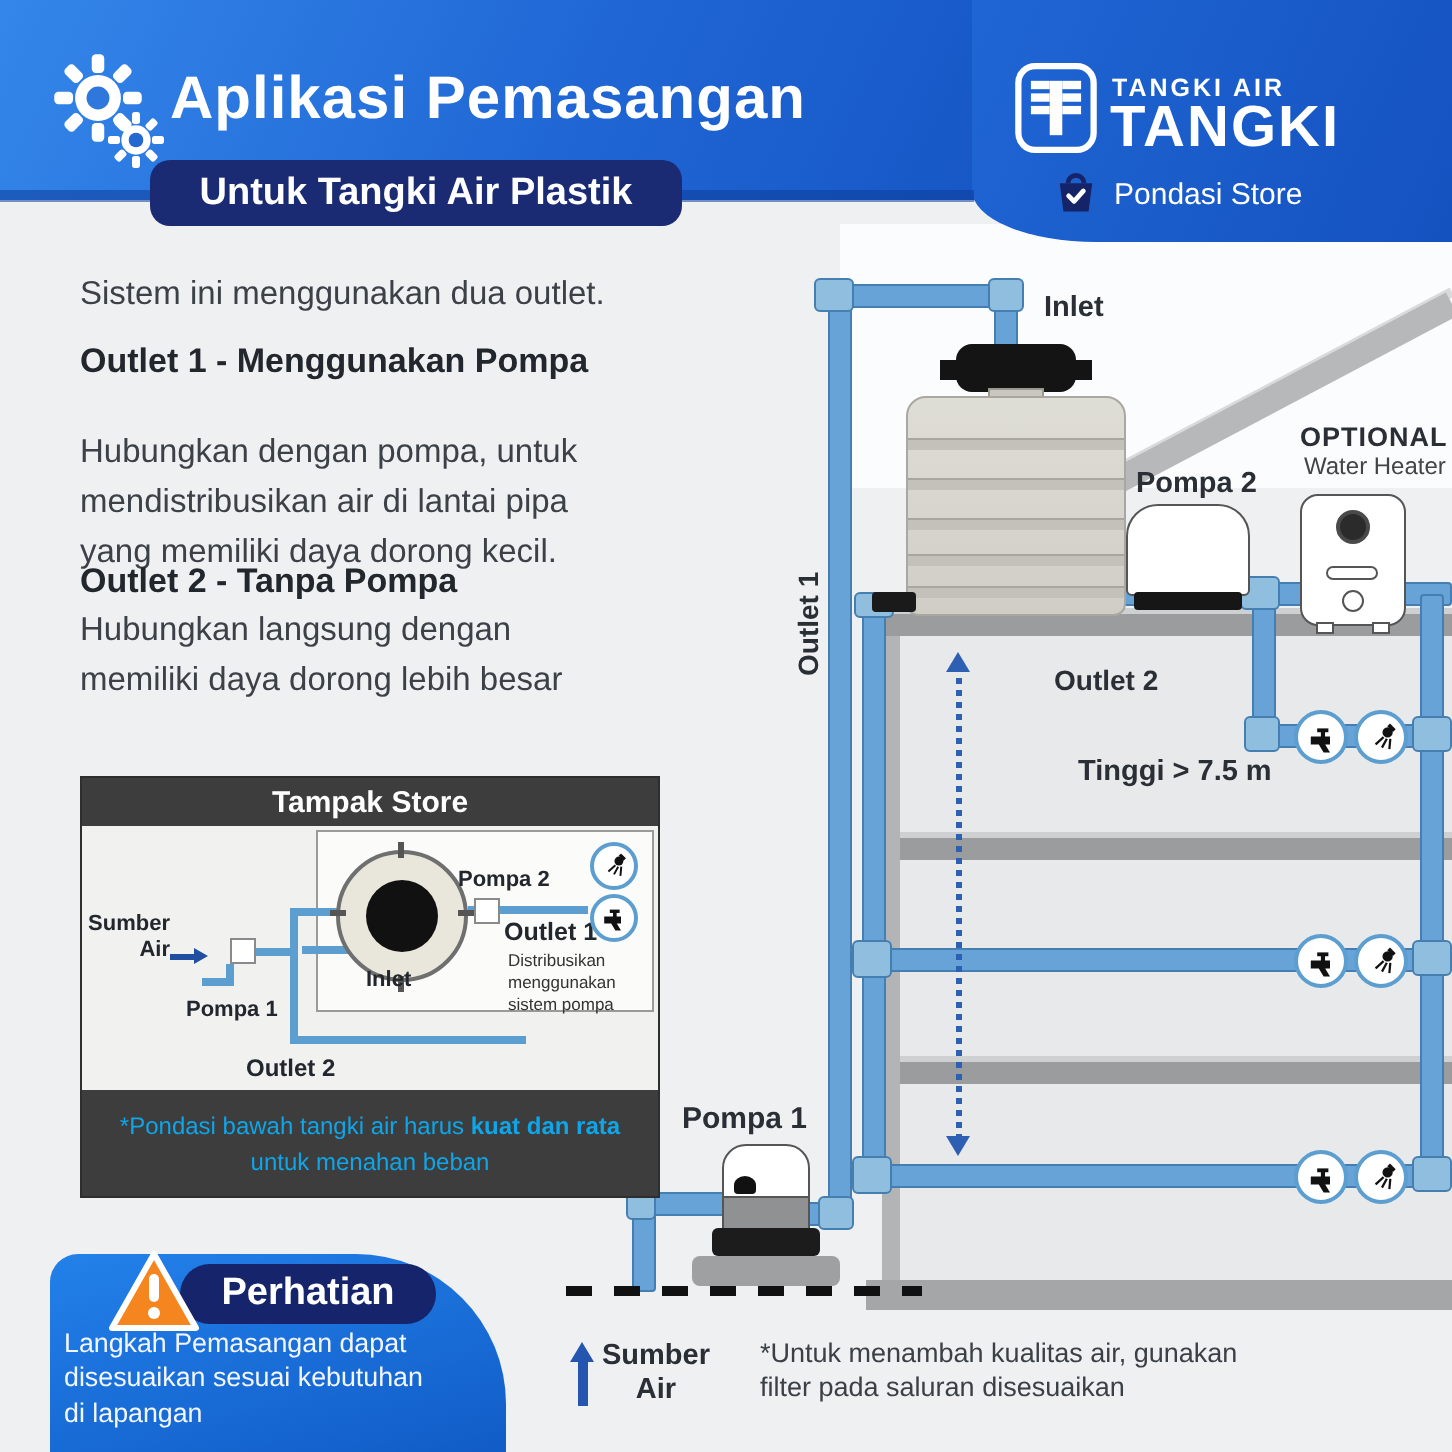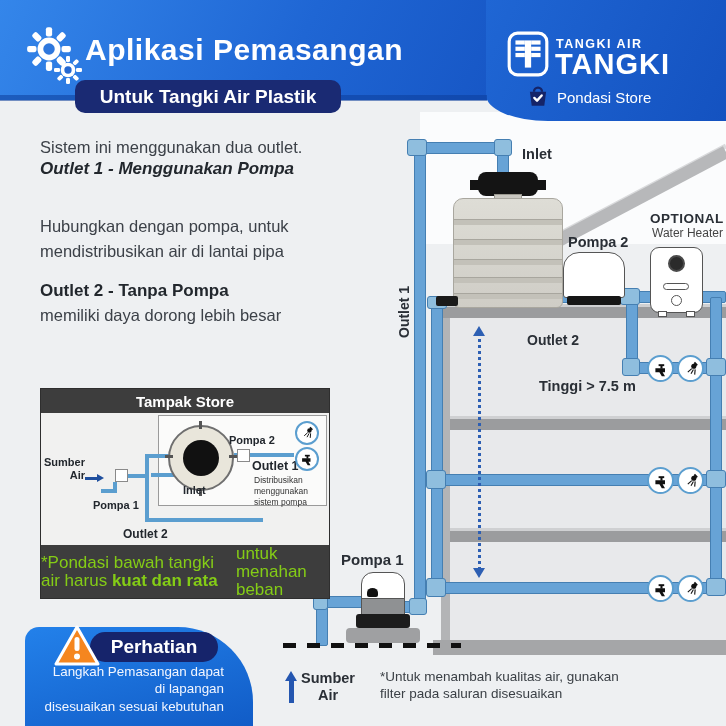--- a/index.html
+++ b/index.html
@@ -17,35 +17,35 @@
   .brand-name2{left:555px;top:48px;font-size:29px;font-weight:bold;color:#fff;letter-spacing:1px;}
   .store-lbl{left:557px;top:89px;font-size:15px;color:#fff;}
   
   .intro{left:40px;top:138px;font-size:16.5px;color:#3c4148;}
   .sec-h{font-size:17px;font-weight:bold;color:#22272d;}
   .sec-b{font-size:16.5px;color:#3c4148;line-height:25px;}
   
   .tbox{left:40px;top:388px;width:290px;height:211px;background:#f1f1f0;border:1.5px solid #2e2e2e;box-sizing:border-box;z-index:5;}
   .tbox-h{left:0;top:0;width:100%;height:24px;background:#3d3d3d;color:#fff;font-weight:bold;font-size:15px;
           display:flex;align-items:center;justify-content:center;}
-  .tbox-f{left:0;top:156px;width:100%;height:53px;background:#3d3d3d;color:#84cc16;font-size:17px;
-          display:flex;flex-direction:row;align-items:center;justify-content:center;line-height:18px;}
+  .tbox-f{left:0;top:156px;width:100%;height:53px;background:#3d3d3d;color:#0ea5e9;font-size:12px;
+          display:flex;flex-direction:column;align-items:center;justify-content:center;line-height:18px;}
   .tpanel{left:117px;top:26px;width:169px;height:91px;background:#fbfbfa;border:1.5px solid #9a9a9a;box-sizing:border-box;}
   .tline{background:#5b9ecf;}
   .tsq{width:13px;height:13px;background:#fff;border:1.5px solid #8a8a8a;box-sizing:border-box;z-index:3;}
   .tlbl{font-size:11px;font-weight:bold;color:#22272d;}
   .tsmall{font-size:8.5px;color:#333;line-height:11px;}
   .fix-circ{width:24px;height:24px;border-radius:50%;background:#fff;border:2px solid #5b9ecf;box-sizing:border-box;
             display:flex;align-items:center;justify-content:center;z-index:4;}
   
   .warnbox{left:25px;top:627px;width:228px;height:99px;background:linear-gradient(165deg,#2381ea,#115cc7);
            border-radius:14px 75px 0 0;z-index:4;}
   .warn-pill{left:90px;top:632px;width:128px;height:30px;background:#16246b;border-radius:15px;z-index:6;
              display:flex;align-items:center;justify-content:center;color:#fff;font-weight:bold;font-size:19px;}
-  .warn-text{left:32px;top:663px;width:192px;text-align:right;color:#f2f6ff;font-size:13.4px;line-height:17.3px;z-index:6;}
+  .warn-text{left:32px;top:663px;width:192px;text-align:left;color:#f2f6ff;font-size:13.4px;line-height:17.3px;z-index:6;}
   
   .pipe{position:absolute;background:#67a3d6;border:1px solid #457fb2;box-sizing:border-box;border-radius:2px;z-index:2;}
   .sleeve{position:absolute;background:#8fbede;border:1px solid #457fb2;box-sizing:border-box;border-radius:3px;z-index:3;}
   .dlbl{font-size:14.5px;font-weight:bold;color:#2a2f36;z-index:6;}
   .circ{width:27px;height:27px;border-radius:50%;background:#fff;border:2px solid #5b9ecf;box-sizing:border-box;
         display:flex;align-items:center;justify-content:center;z-index:5;}
   .tank-ridge{position:absolute;left:0;width:100%;height:5px;background:#c3c1b9;border-top:1px solid #a8a69e;}
   .measure{left:478px;top:332px;height:238px;border-left:3px dotted #2d5fb3;z-index:4;}
   .tri-up{width:0;height:0;border-left:6px solid transparent;border-right:6px solid transparent;border-bottom:10px solid #2d5fb3;}
   .tri-down{width:0;height:0;border-left:6px solid transparent;border-right:6px solid transparent;border-top:10px solid #2d5fb3;}
@@ -264,27 +264,29 @@
 <div class="abs" style="left:525px;top:83px;z-index:6;">
   <svg width="26" height="26" viewBox="0 0 24 24">
       <path d="M4.5 8h15l-1.7 13h-11.6z" fill="#152468"></path>
       <path d="M8.3 8a3.7 3.7 0 0 1 7.4 0" fill="none" stroke="#152468" stroke-width="2.2"></path>
       <path d="M8.6 13.8l2.5 2.5 4.3-4.8" stroke="#fff" stroke-width="2.2" fill="none" stroke-linecap="round" stroke-linejoin="round"></path>
     </svg>
 </div>
 <div class="abs store-lbl" style="z-index:6;">Pondasi Store</div>
 
 <div class="abs intro">Sistem ini menggunakan dua outlet.</div>
-<div class="abs sec-h" style="left:40px;top:159px;font-style:italic;">Outlet 1 - Menggunakan Pompa</div>
+<div class="abs sec-h" style="left:40px;top:171px;">Outlet 1 - Menggunakan Pompa</div>
 <div class="abs sec-b" style="left:40px;top:194px;margin-top:20px;">
   <div>Hubungkan dengan pompa, untuk</div>
   <div>mendistribusikan air di lantai pipa</div>
+  <div>yang memiliki daya dorong kecil.</div>
 </div>
 <div class="abs sec-h" style="left:40px;top:281px;">Outlet 2 - Tanpa Pompa</div>
 <div class="abs sec-b" style="left:40px;top:303px;">
+  <div>Hubungkan langsung dengan</div>
   <div>memiliki daya dorong lebih besar</div>
 </div>
 
 <div class="abs tbox">
   <div class="abs tbox-h">Tampak Store</div>
   <div class="abs tpanel"></div>
 
   <div class="abs" style="left:127px;top:36px;width:66px;height:66px;background:#e9e6db;border:2px solid #6f6f6f;border-radius:50%;box-sizing:border-box;z-index:3;"></div>
   <div class="abs" style="left:142px;top:51px;width:36px;height:36px;background:#111;border-radius:50%;z-index:3;"></div>
   <div class="abs" style="left:158px;top:32px;width:3px;height:8px;background:#555;z-index:3;"></div>
@@ -352,15 +354,15 @@
 <div class="abs warn-pill">Perhatian</div>
 <div class="abs" style="left:53px;top:624px;z-index:7;">
   <svg width="48" height="44" viewBox="0 0 48 44">
       <path d="M24 3 L45 40 H3 Z" fill="#f5861f" stroke="#fff" stroke-width="3" stroke-linejoin="round"></path>
       <rect x="21.5" y="13" width="5" height="14" rx="2.5" fill="#fff"></rect>
       <circle cx="24" cy="32.5" r="3" fill="#fff"></circle>
     </svg>
 </div>
 <div class="abs warn-text">
   <div>Langkah Pemasangan dapat</div>
+  <div>disesuaikan sesuai kebutuhan</div>
   <div>di lapangan</div>
-  <div>disesuaikan sesuai kebutuhan</div>
 </div>
 
 </body></html>

